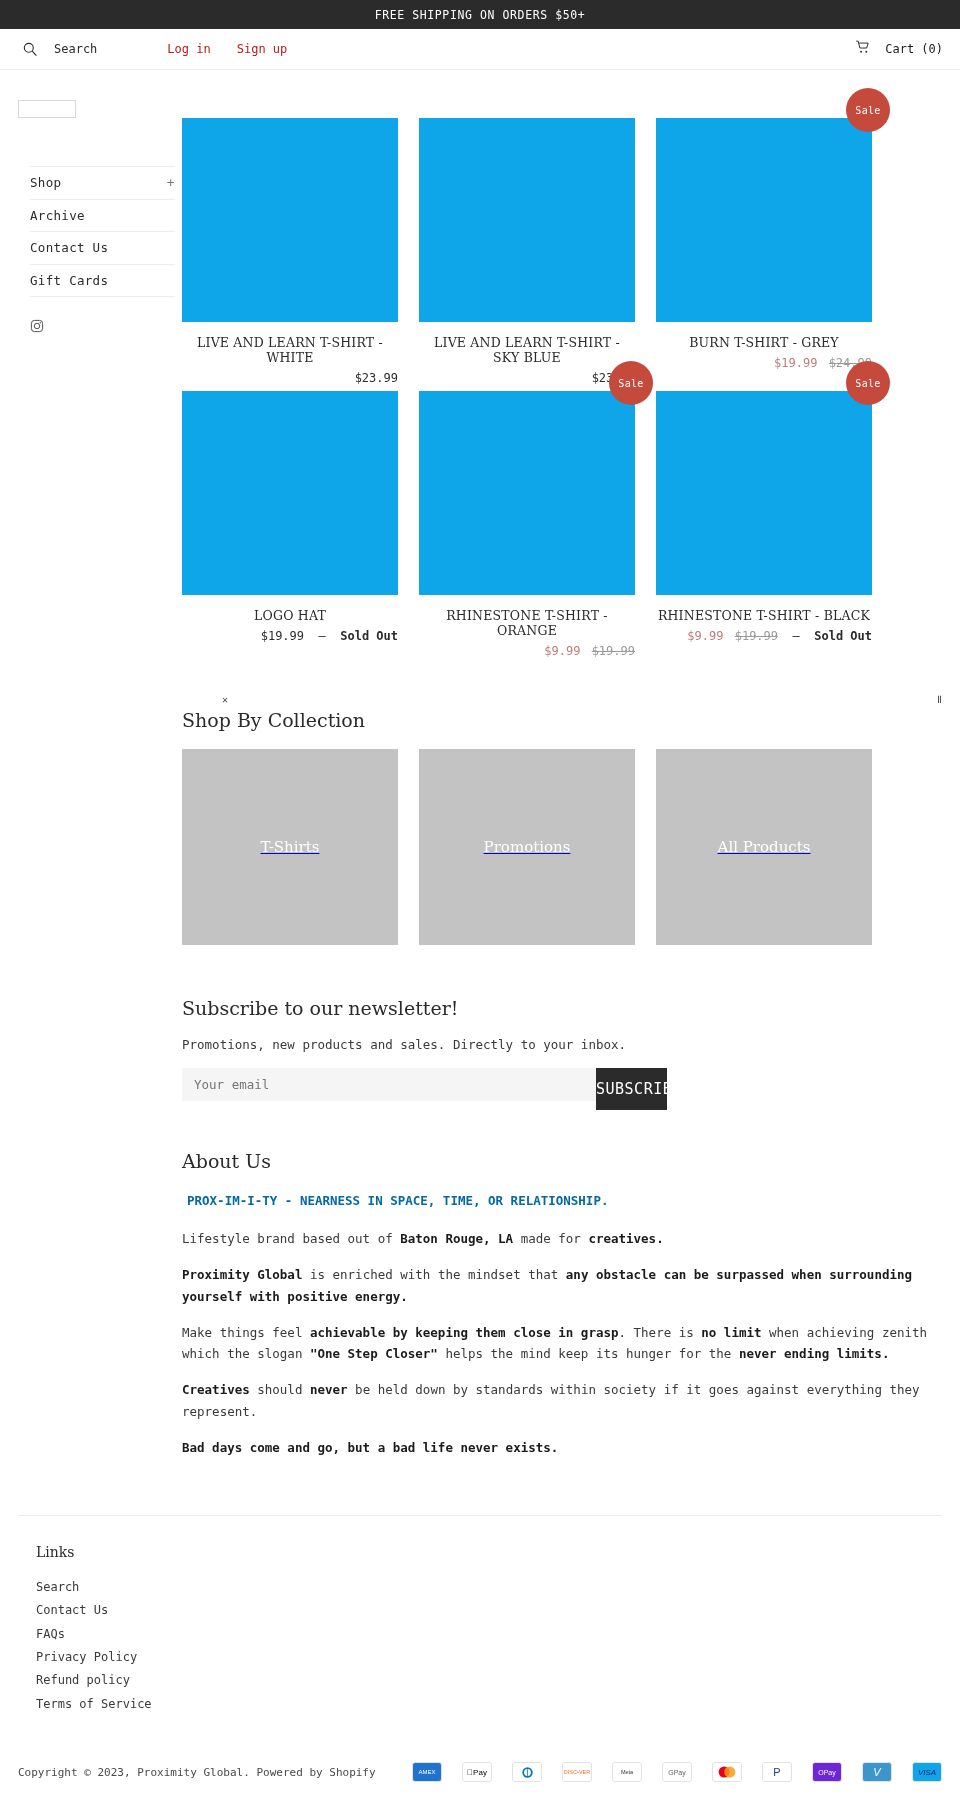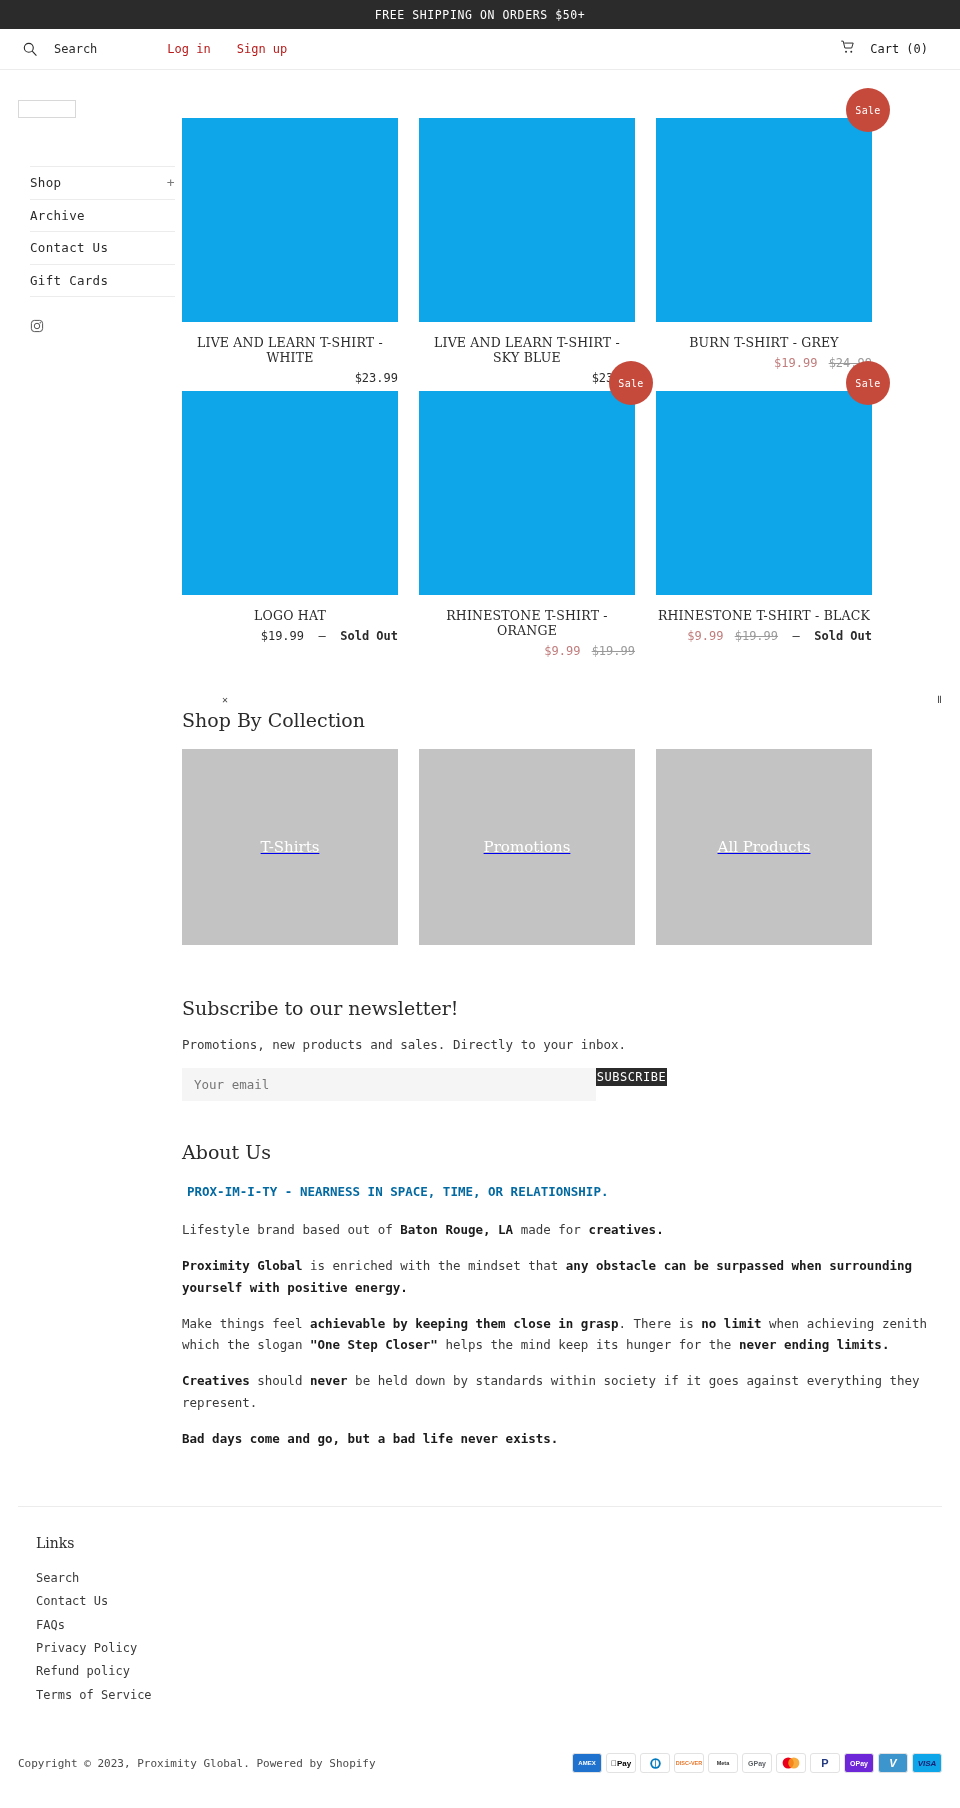--- a/index.html
+++ b/index.html
@@ -21,21 +21,21 @@
 
   
   .topbar {
     height: 41px; display: flex; align-items: center;
     padding: 0 22px; border-bottom: 1px solid #ececec; position: relative;
   }
   .topbar .left { display: flex; align-items: center; gap: 0; }
   .search-icon { width: 16px; height: 16px; display: inline-block; margin-right: 16px; }
   .search-label { font-size: 12px; color: #2b2b2b; margin-right: 70px; }
   .toplink { font-size: 12px; color: #b91c1c; margin-right: 26px; text-decoration: none; }
-  .cartwrap { position: absolute; right: 32px; display: flex; align-items: center; gap: 14px; }
+  .cartwrap { position: absolute; right: 17px; display: flex; align-items: center; gap: 14px; }
   .cart-label { font-size: 12px; }
 
   
   .logo-stub {
     width: 58px; height: 18px; border: 1px solid #d8d8d8;
     margin: 30px 0 0 18px; background: #fff;
   }
 
   
   .page { display: flex; align-items: flex-start; padding: 0 0 0 0; }
@@ -100,22 +100,22 @@
 
   
   .news { margin-top: 52px; }
   .news-sub { font-size: 12.5px; color: #3a3a3a; margin-bottom: 16px; }
   .news-form { display: flex; width: 485px; }
   .news-input {
     flex: 1; height: 33px; background: #f5f5f5; border: none;
     padding: 0 12px; font-family: inherit; font-size: 12.5px; color: #6d6d6d;
   }
   .news-btn {
-    width: 71px; height: 18px; background: #2b2b2b; color: #fff;
-    border: none; font-family: inherit; font-size: 12px; letter-spacing: .5px;
+    width: 71px; height: 42px; background: #2b2b2b; color: #fff;
+    border: none; font-family: inherit; font-size: 15px; letter-spacing: .5px;
     cursor: pointer;
   }
 
   
   .about { margin-top: 40px; }
   .about p { font-size: 12.5px; line-height: 1.75; color: #3a3a3a; margin-bottom: 14px; }
   .about p b { color: #1c1b1b; }
   .about .lead { font-weight: bold; color: #0369a1; padding-left: 5px; margin-bottom: 16px; }
 
   
@@ -128,22 +128,23 @@
   .footer a { display: block; font-size: 12px; color: #3a3a3a; text-decoration: none; line-height: 1.95; }
   .copyright-bar {
     display: flex; align-items: center; justify-content: space-between;
     padding: 46px 18px 20px 18px;
   }
   .copy-text { font-size: 11px; color: #4a4a4a; }
   .pay-row { display: flex; gap: 4px; align-items: center; }
   .pay {
     width: 30px; height: 20px; border-radius: 3px; background: #fff;
     border: 1px solid #e2e2e2; display: flex; align-items: center; justify-content: center;
-    font-size: 6px; font-weight: bold; font-family: "Liberation Sans", sans-serif;
+    font-size: 6px; font-weight: normal; font-family: "Liberation Sans", sans-serif;
     overflow: hidden;
+    margin-left: 16px;
   }
   .pay-amex { background: #1f72cd; color: #fff; }
   .pay-apple { background: #fff; color: #000; font-size: 8px; }
   .pay-diners { background: #fff; color: #0079be; }
   .pay-discover { background: #fff; color: #e8762a; font-size: 5.5px; }
   .pay-meta { background: #fff; color: #333; font-size: 5.5px; }
   .pay-gpay { background: #fff; color: #5f6368; font-size: 7px; }
   .pay-mc { background: #fff; }
   .pay-paypal { background: #fff; color: #253b80; font-size: 11px; }
   .pay-opay { background: #6d27d8; color: #fff; font-size: 7px; }

